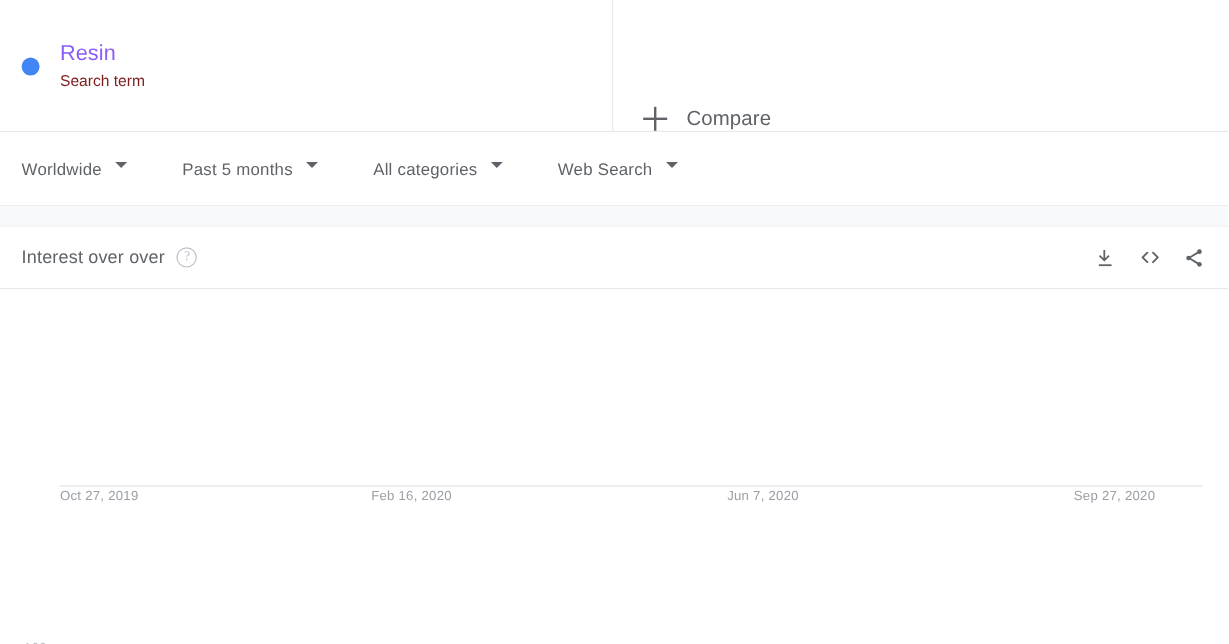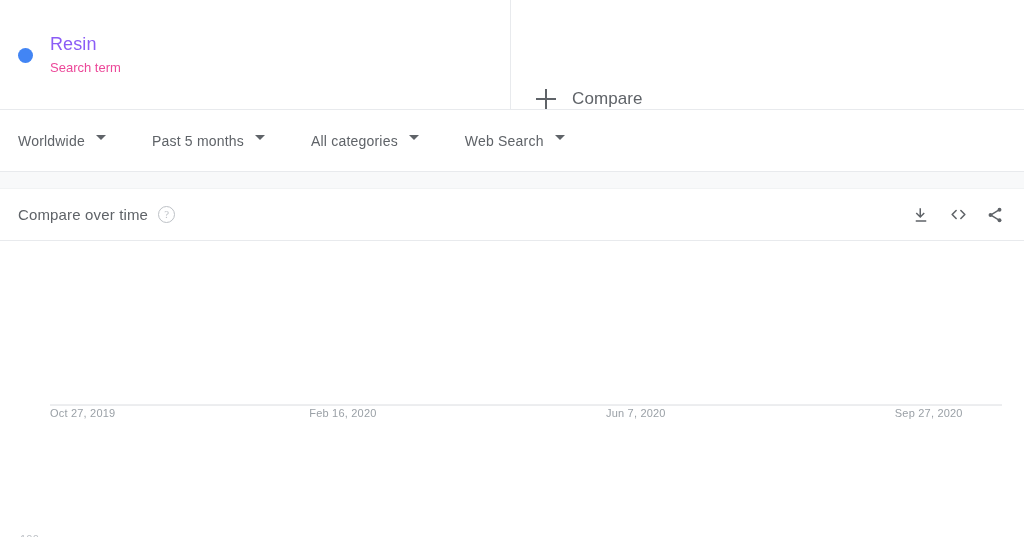--- a/index.html
+++ b/index.html
@@ -36,21 +36,21 @@
   }
   .term-texts { display: flex; flex-direction: column; justify-content: center; }
   .term-title {
     font-size: 18px;
     color: #8b5cf6;
     line-height: 24px;
     letter-spacing: .1px;
   }
   .term-sub {
     font-size: 13px;
-    color: #ec4899;
+    color: #7f1d1d;
     line-height: 20px;
     margin-top: 2px;
   }
   .compare-cell {
     flex: 1;
     display: flex;
     align-items: flex-end;
     padding-left: 25px;
   }
   .plus-icon {
@@ -192,21 +192,21 @@
     <div class="filter">
       <span class="filter-label">Web Search</span>
       <span class="caret"></span>
     </div>
   </div>
 
   <div class="gap"></div>
 
   <div class="card">
     <div class="card-head">
-      <span class="card-title">Compare over time</span>
+      <span class="card-title">Interest over over</span>
       <span class="help-icon">?</span>
       <span class="head-spacer"></span>
 
       <span class="head-icon">
         <svg width="18" height="18" viewBox="0 0 24 24" fill="#5f6368" aria-hidden="true">
           <path d="M12 3v9.2l3.6-3.6 1.4 1.4-6 6-6-6 1.4-1.4L10 12.2V3h2z"></path>
           <rect x="5" y="19" width="14" height="2"></rect>
         </svg>
       </span>
 

